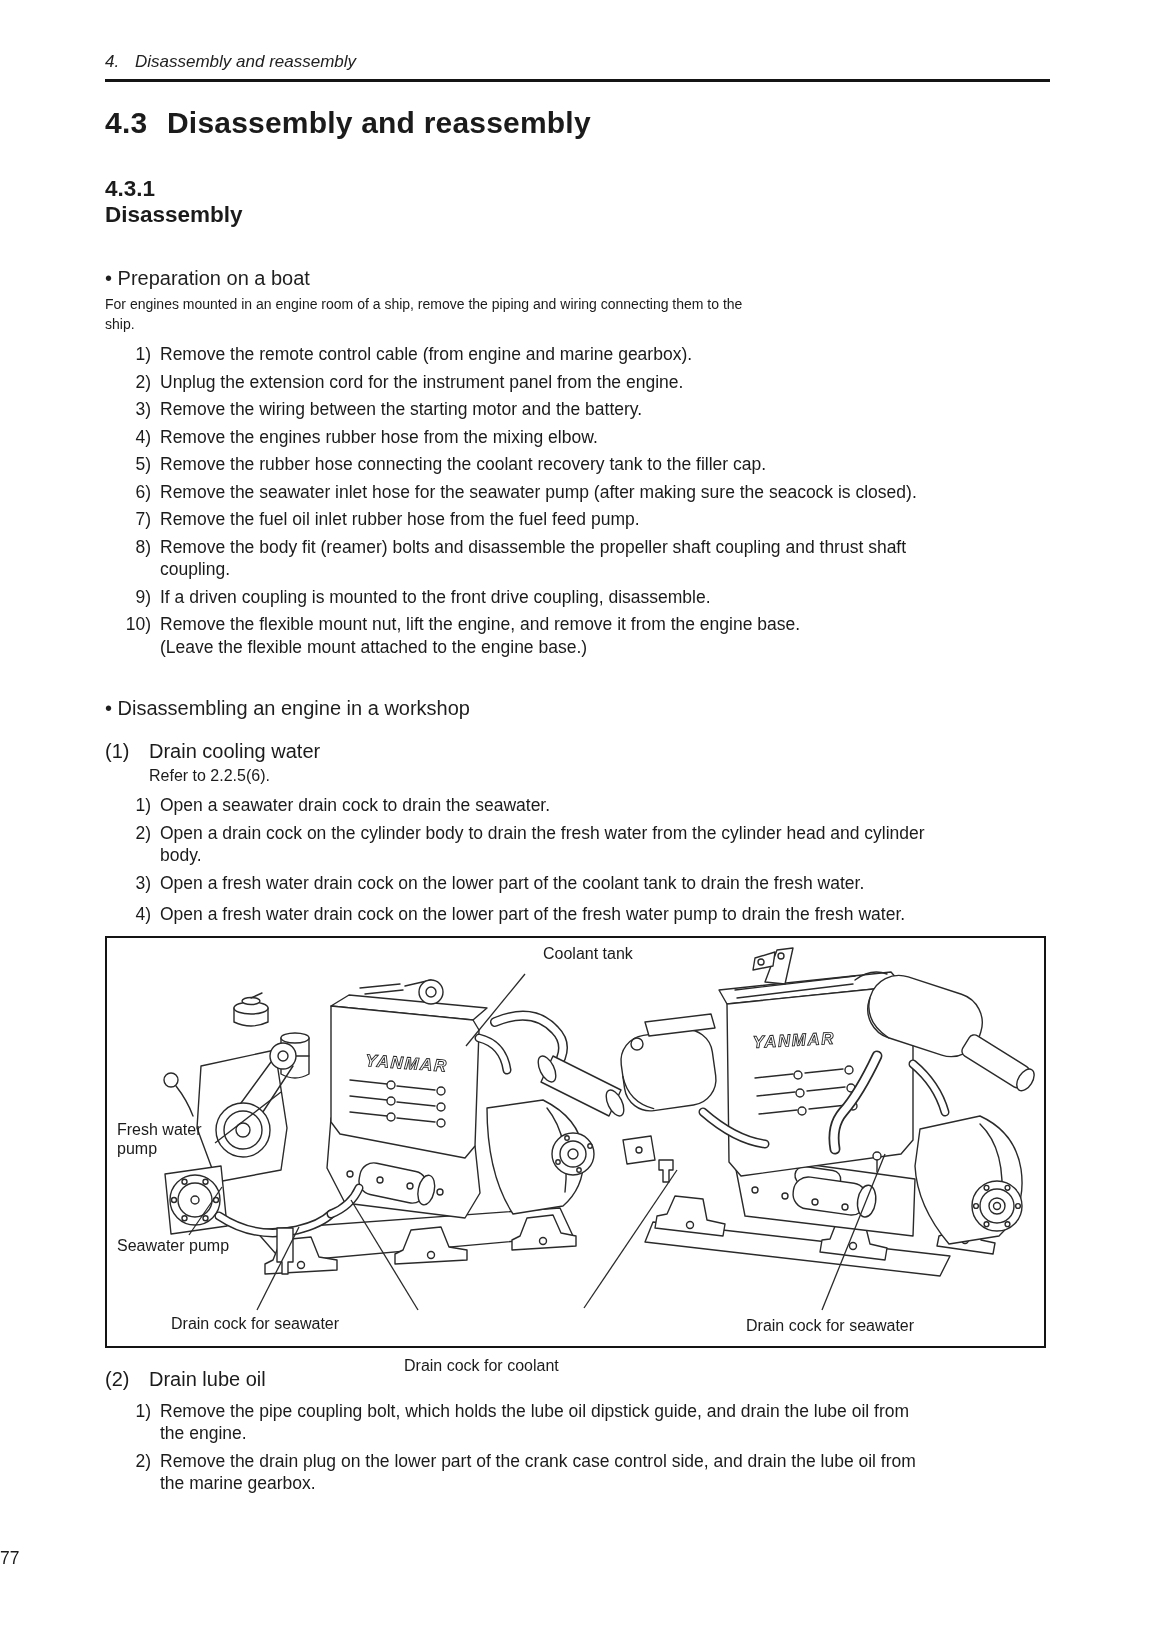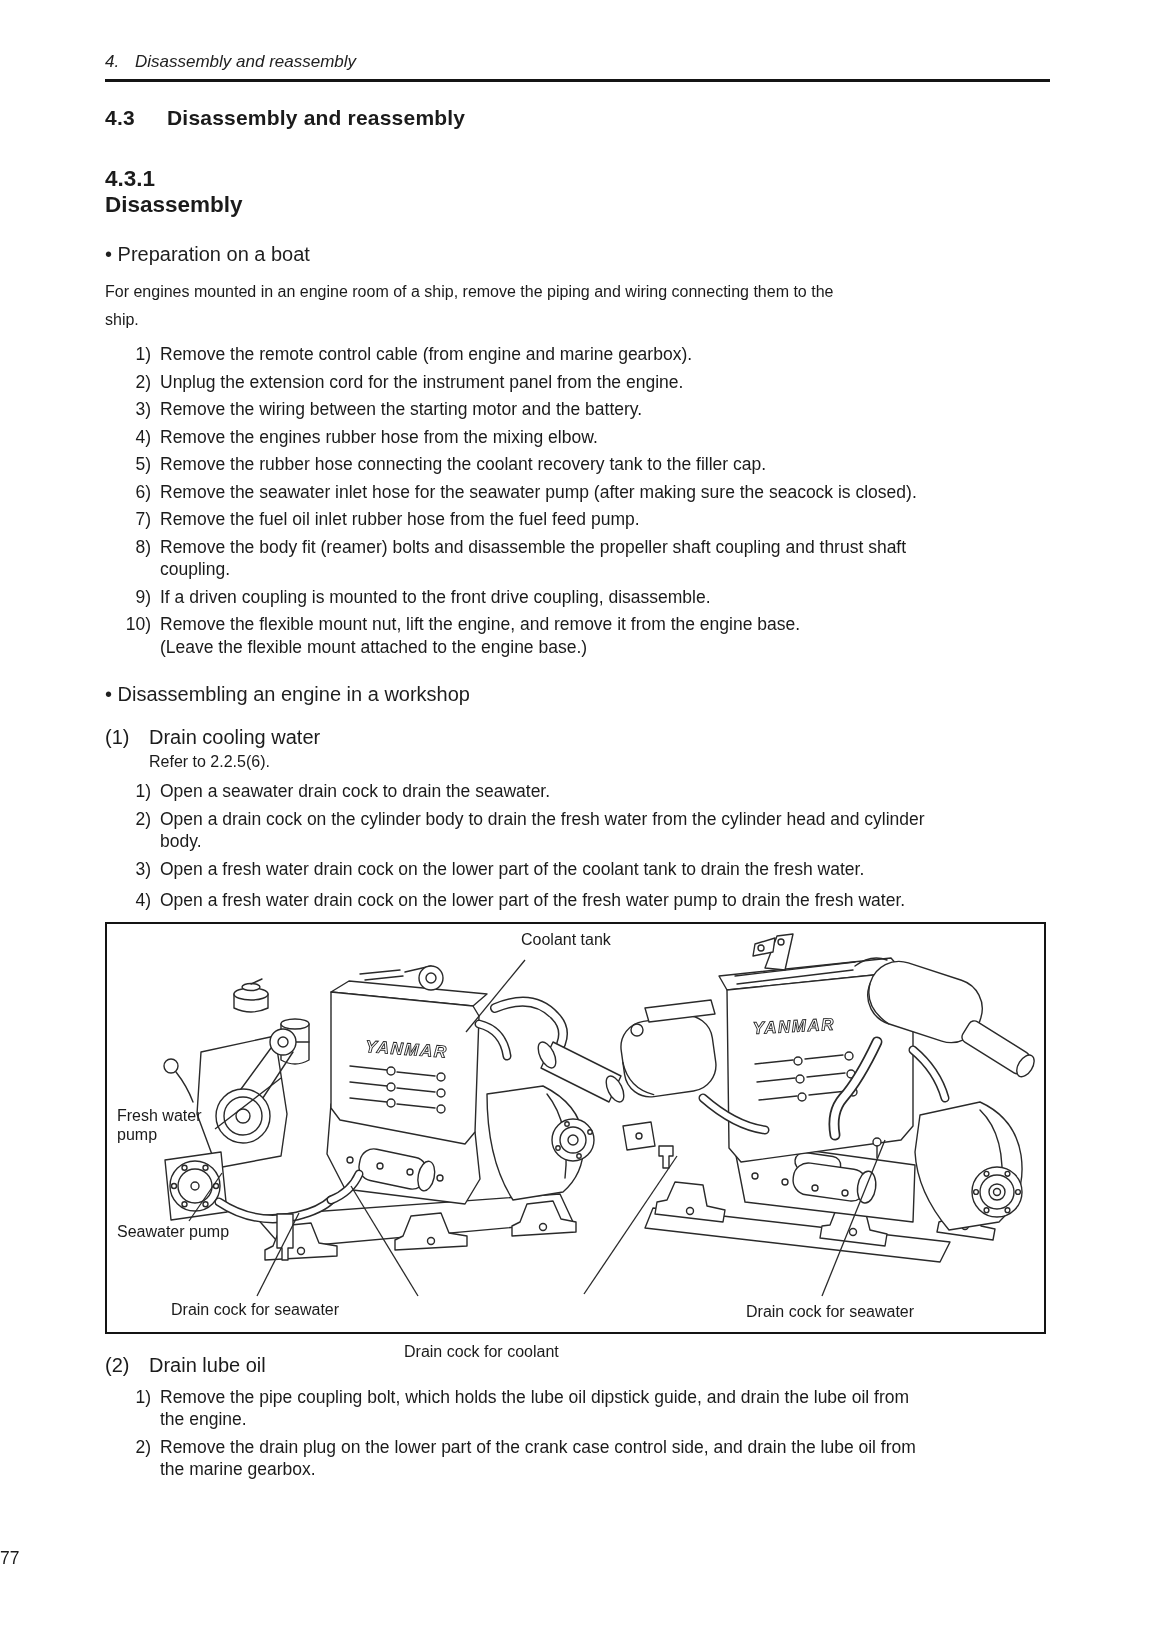--- a/index.html
+++ b/index.html
@@ -12,27 +12,27 @@
     overflow: hidden;
   }
   .page { position: relative; width: 1159px; height: 1635px; padding: 52px 109px 0 105px; }
 
   
   .runhead { display: flex; font-size: 17px; font-style: italic; color: #222; }
   .runhead .rh-num { width: 30px; }
   .rule { height: 3px; background: #151515; margin-top: 7px; }
 
   
-  .h1 { display: flex; margin-top: 24px; font-size: 21px; font-weight: bold; letter-spacing: 0.2px; align-items: flex-end; }
+  .h1 { display: flex; margin-top: 24px; font-size: 30px; font-weight: bold; letter-spacing: 0.2px; align-items: flex-end; }
   .h1 .h-num { width: 62px; }
   .h2 { display: flex; margin-top: 36px; font-size: 22.5px; font-weight: bold; flex-direction: column; }
   .h2 .h-num { width: 70px; }
 
-  .bullet-head { margin-top: 25px; font-size: 20px; color: #1f1f1f; }
-  .intro { margin-top: 12px; font-size: 16px; line-height: 28px; white-space: pre-line; }
+  .bullet-head { margin-top: 39px; font-size: 20px; color: #1f1f1f; }
+  .intro { margin-top: 4px; font-size: 14px; line-height: 20px; white-space: pre-line; }
 
   .plist { margin-top: 9px; }
   .li { display: flex; margin-bottom: 5px; font-size: 17.5px; line-height: 22.5px; }
   .li .n { flex: 0 0 55px; text-align: right; padding-right: 9px; }
   .li .t { flex: 1; white-space: pre-line; }
 
   .step-head { display: flex; margin-top: 20px; font-size: 20px; }
   .step-head .sn { width: 44px; }
   .ref-line { margin-top: 4px; margin-left: 44px; font-size: 16px; }
 
@@ -351,21 +351,21 @@
         <line x1="418" y1="36" x2="359" y2="108"></line>
         <line x1="108" y1="205" x2="174" y2="154"></line>
         <line x1="82" y1="297" x2="115" y2="249"></line>
         <line x1="150" y1="372" x2="192" y2="289"></line>
         <line x1="311" y1="372" x2="244" y2="262"></line>
         <line x1="477" y1="370" x2="570" y2="232"></line>
         <line x1="715" y1="372" x2="778" y2="216"></line>
       </g>
     </svg>
 
-    <div class="fig-label" style="left:414px; top:6px;">Coolant tank</div>
+    <div class="fig-label" style="left:436px; top:6px;">Coolant tank</div>
     <div class="fig-label" style="left:10px;  top:182px;">Fresh water
 pump</div>
     <div class="fig-label" style="left:10px;  top:298px;text-align:right;">Seawater pump</div>
     <div class="fig-label" style="left:64px;  top:376px;">Drain cock for seawater</div>
     <div class="fig-label" style="left:297px; top:378px;margin-top:40px;">Drain cock for coolant</div>
     <div class="fig-label" style="left:639px; top:378px;">Drain cock for seawater</div>
   </div>
 
   <div class="step-head">
     <span class="sn">(2)</span>

